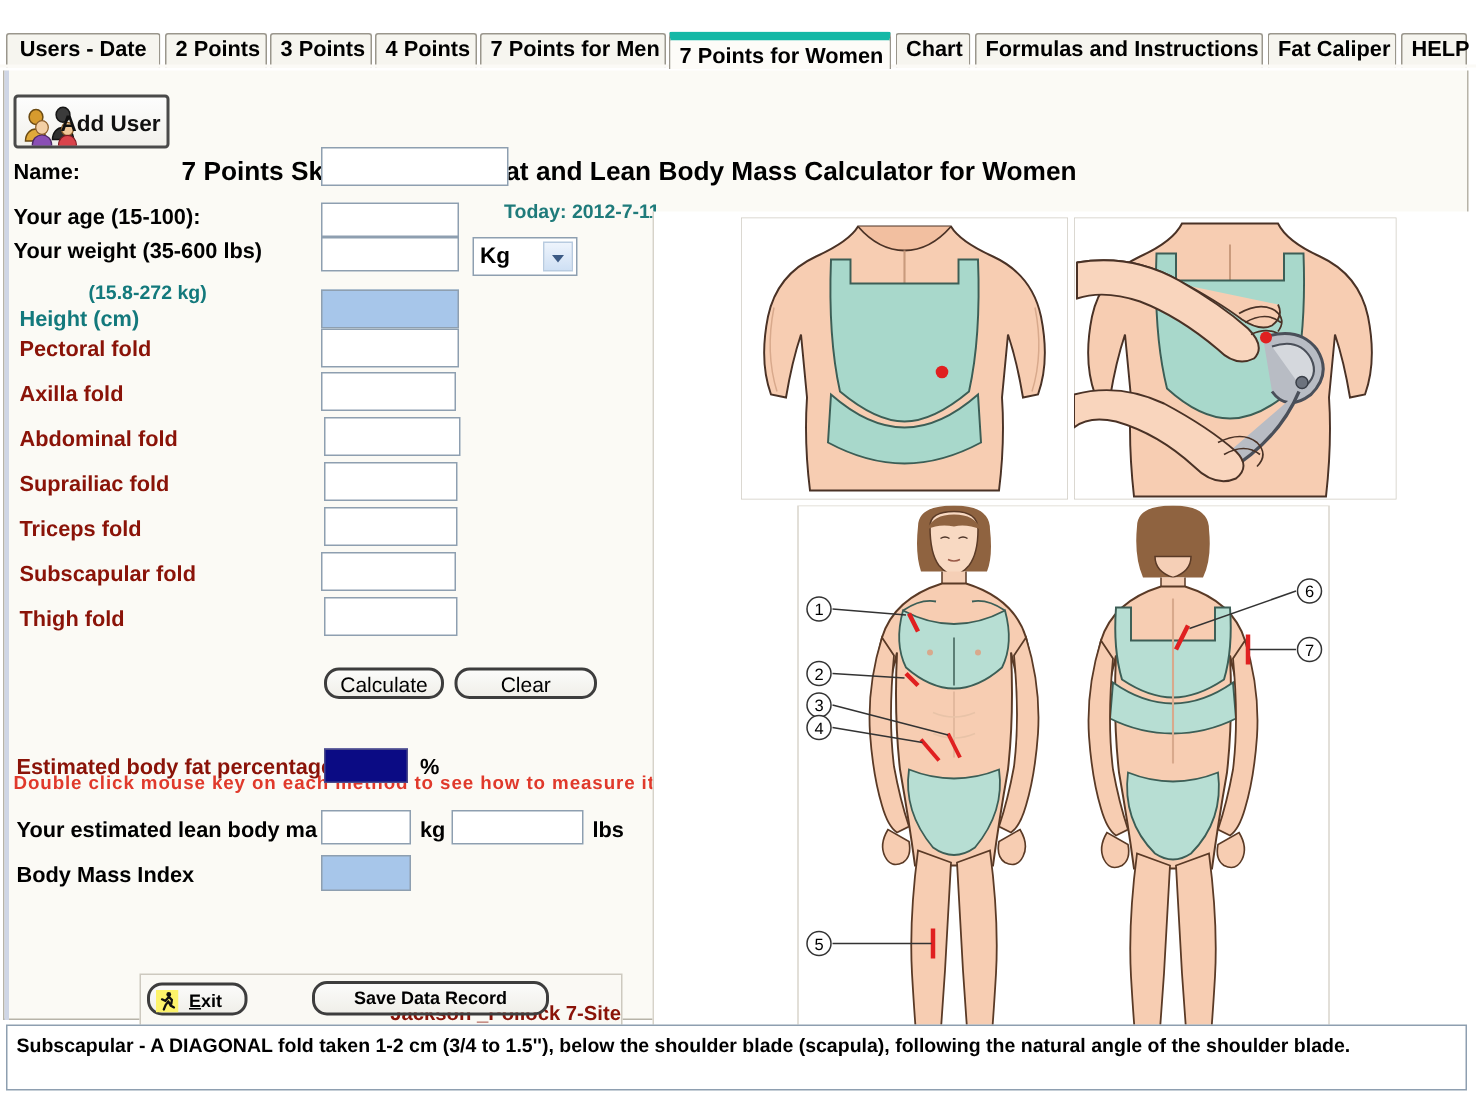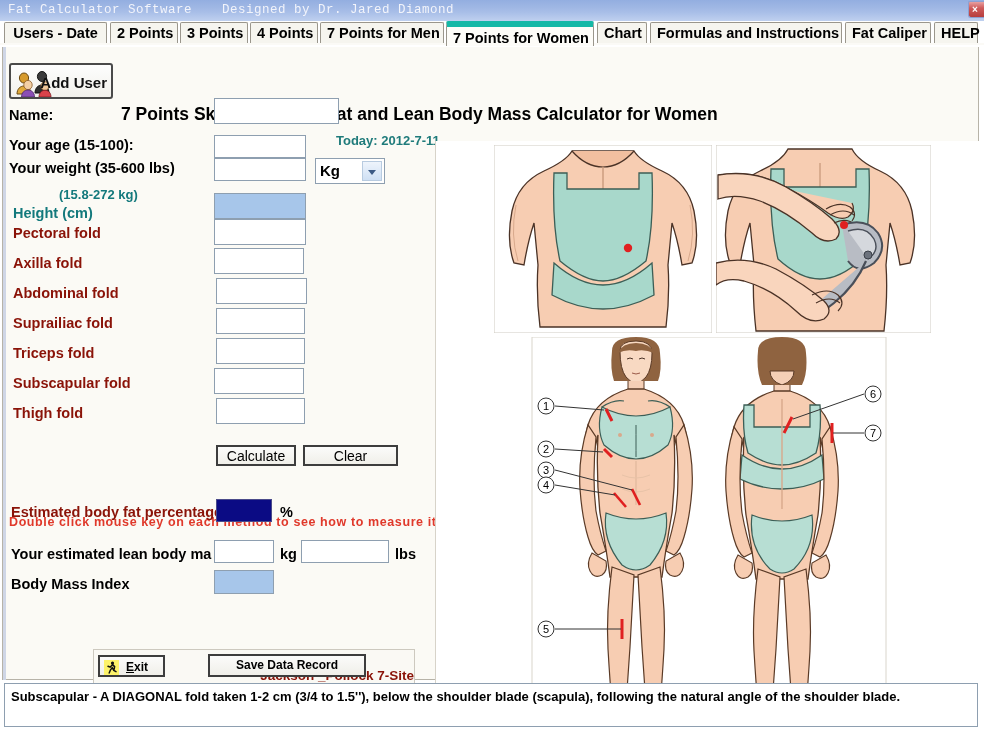--- a/index.html
+++ b/index.html
@@ -157,21 +157,21 @@
     border-left: 4px solid transparent;
     border-right: 4px solid transparent;
     border-top: 5px solid #3c5a84;
   }
 
   
   .btn {
     position: absolute;
     background: linear-gradient(to bottom, #fbfbfa 0%, #f0efe9 100%);
     border: 2px solid #3d3d3d;
-    border-radius: 0;
+    border-radius: 10px;
     font-size: 14px; font-weight: normal;
     color: #000;
     text-align: center;
     cursor: default;
     line-height: 1;
   }
   .btn.bold { font-weight: bold; font-size: 12px; }
 
   .hint {
     position: absolute; left: 6px; top: 468px;
@@ -208,28 +208,20 @@
     padding: 4px 6px;
     font-size: 13px; font-weight: bold;
     color: #000; line-height: 18px;
   }
 </style>
 </head>
 <body>
 
 <div id="app">
 
-  <div class="titlebar">
-    <div class="titlebar-text">
-      <span>Fat Calculator Software</span><span class="designer">Designed by Dr. Jared Diamond</span>
-    </div>
-    <div class="close-btn">
-      <span class="x">×</span>
-    </div>
-  </div>
 
   <div class="tabstrip">
     <div class="tab" style="left:4px; width:103px;">Users - Date</div>
     <div class="tab" style="left:110px; width:68px;">2 Points</div>
     <div class="tab" style="left:180px; width:68px;">3 Points</div>
     <div class="tab" style="left:250px; width:68px;">4 Points</div>
     <div class="tab" style="left:320px; width:124px;">7 Points for Men</div>
     <div class="tab active" style="left:446px; width:148px;">7 Points for Women</div>
     <div class="tab" style="left:597px; width:50px;">Chart</div>
     <div class="tab" style="left:650px; width:192px;">Formulas and Instructions</div>

